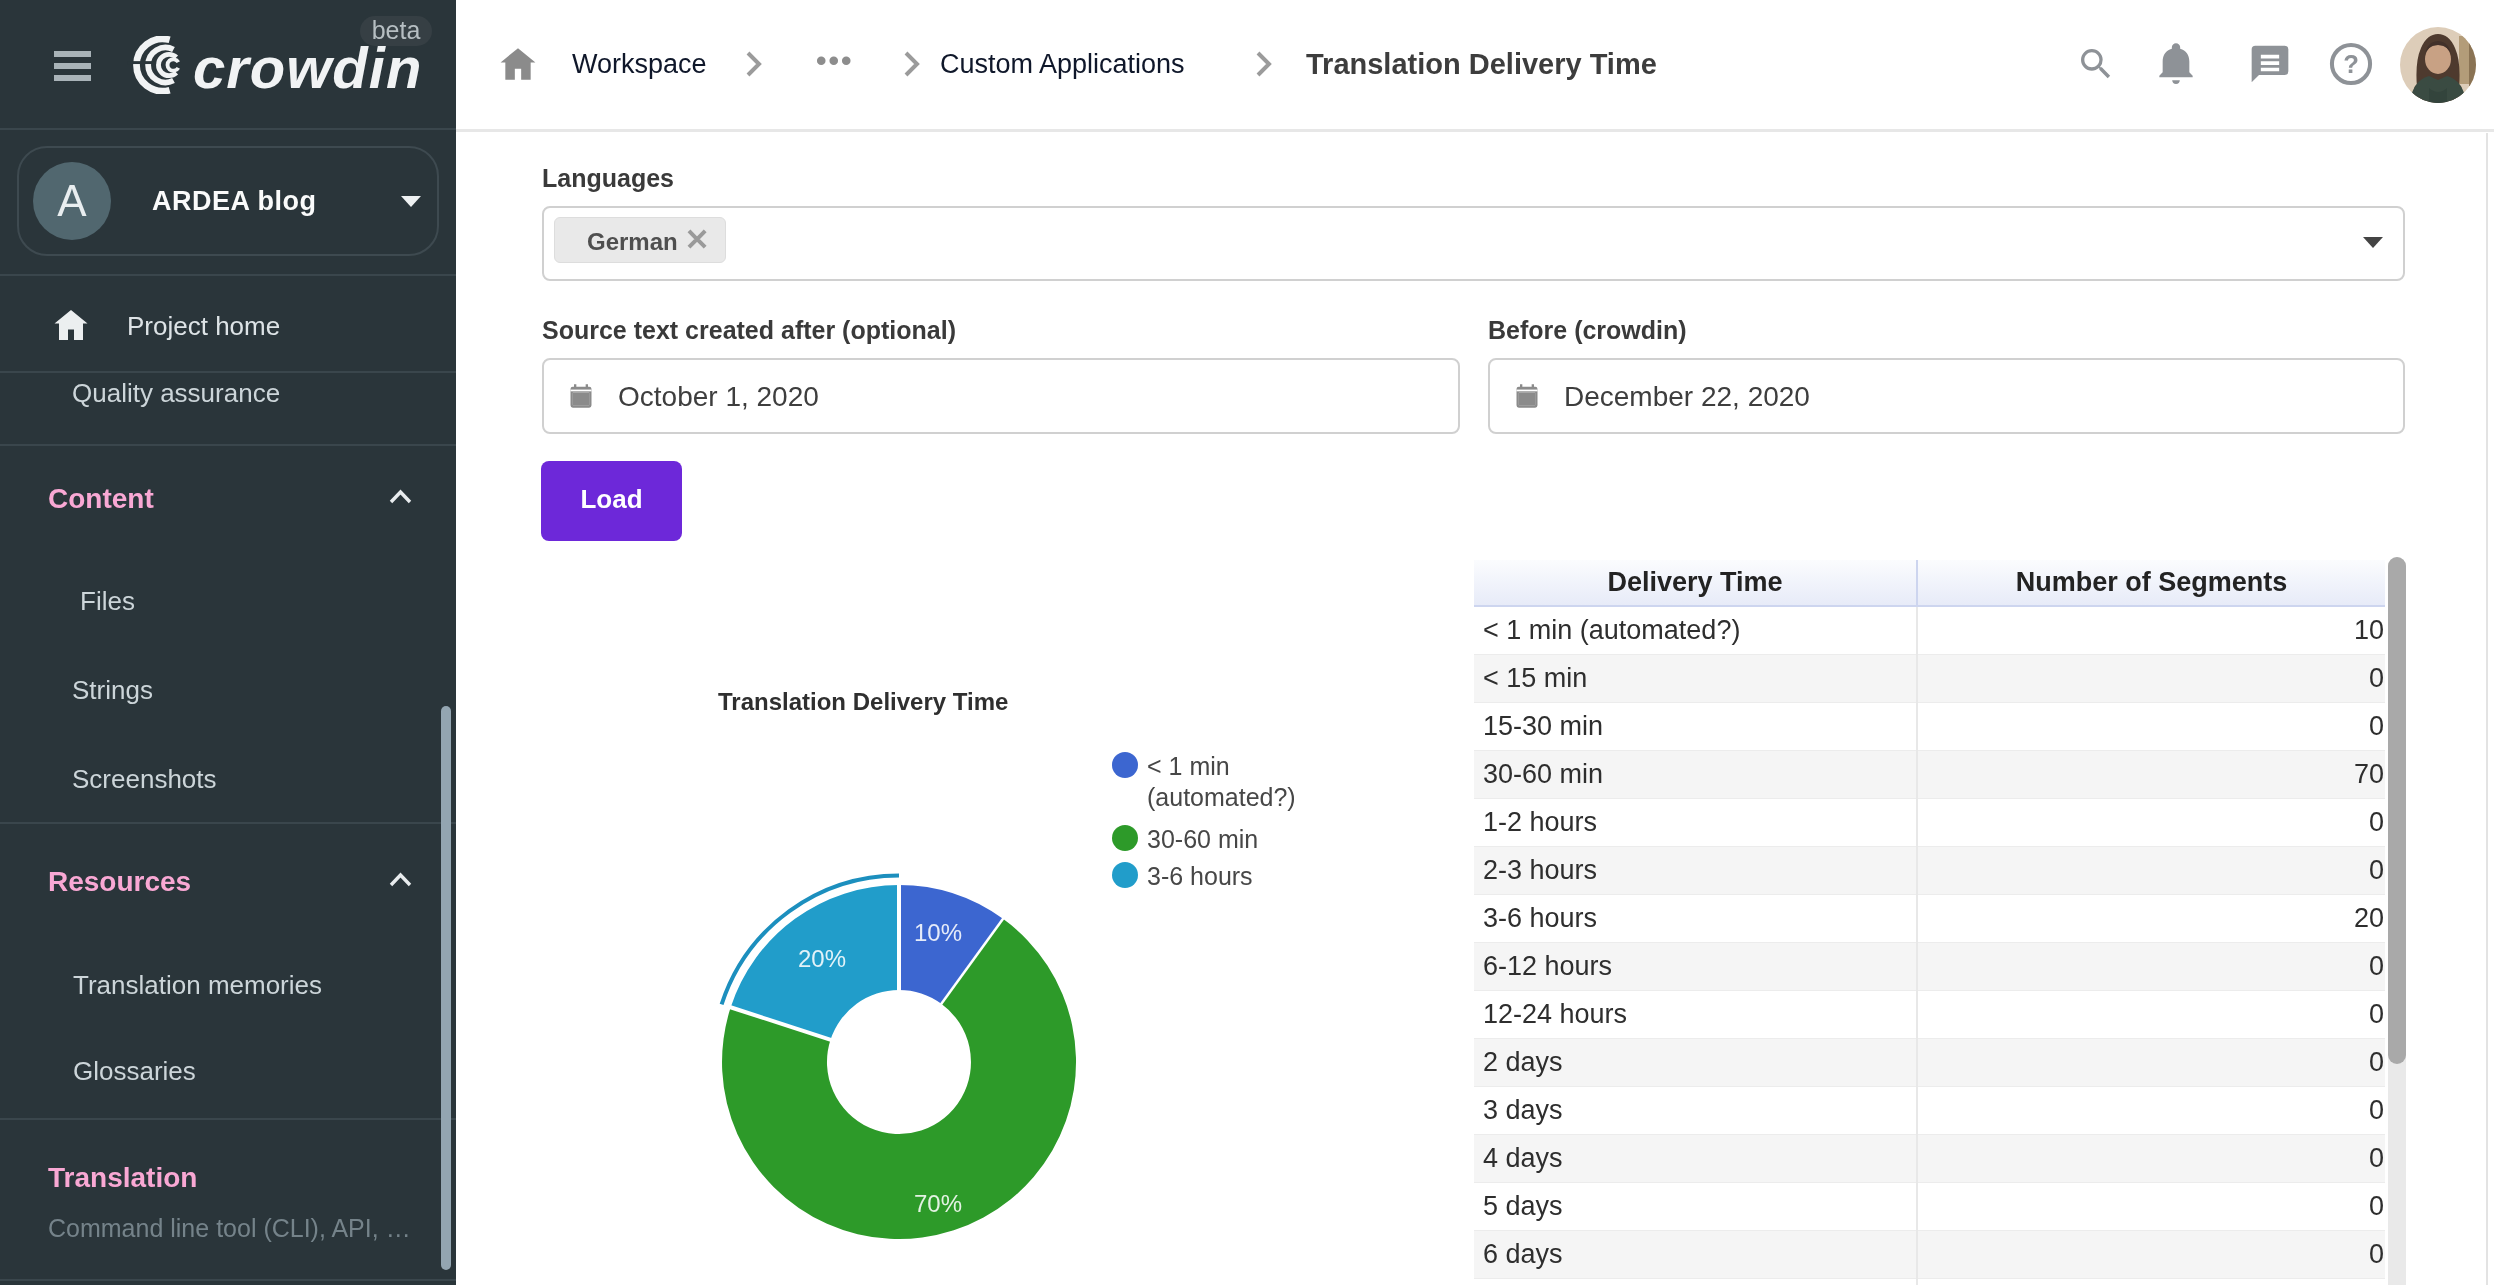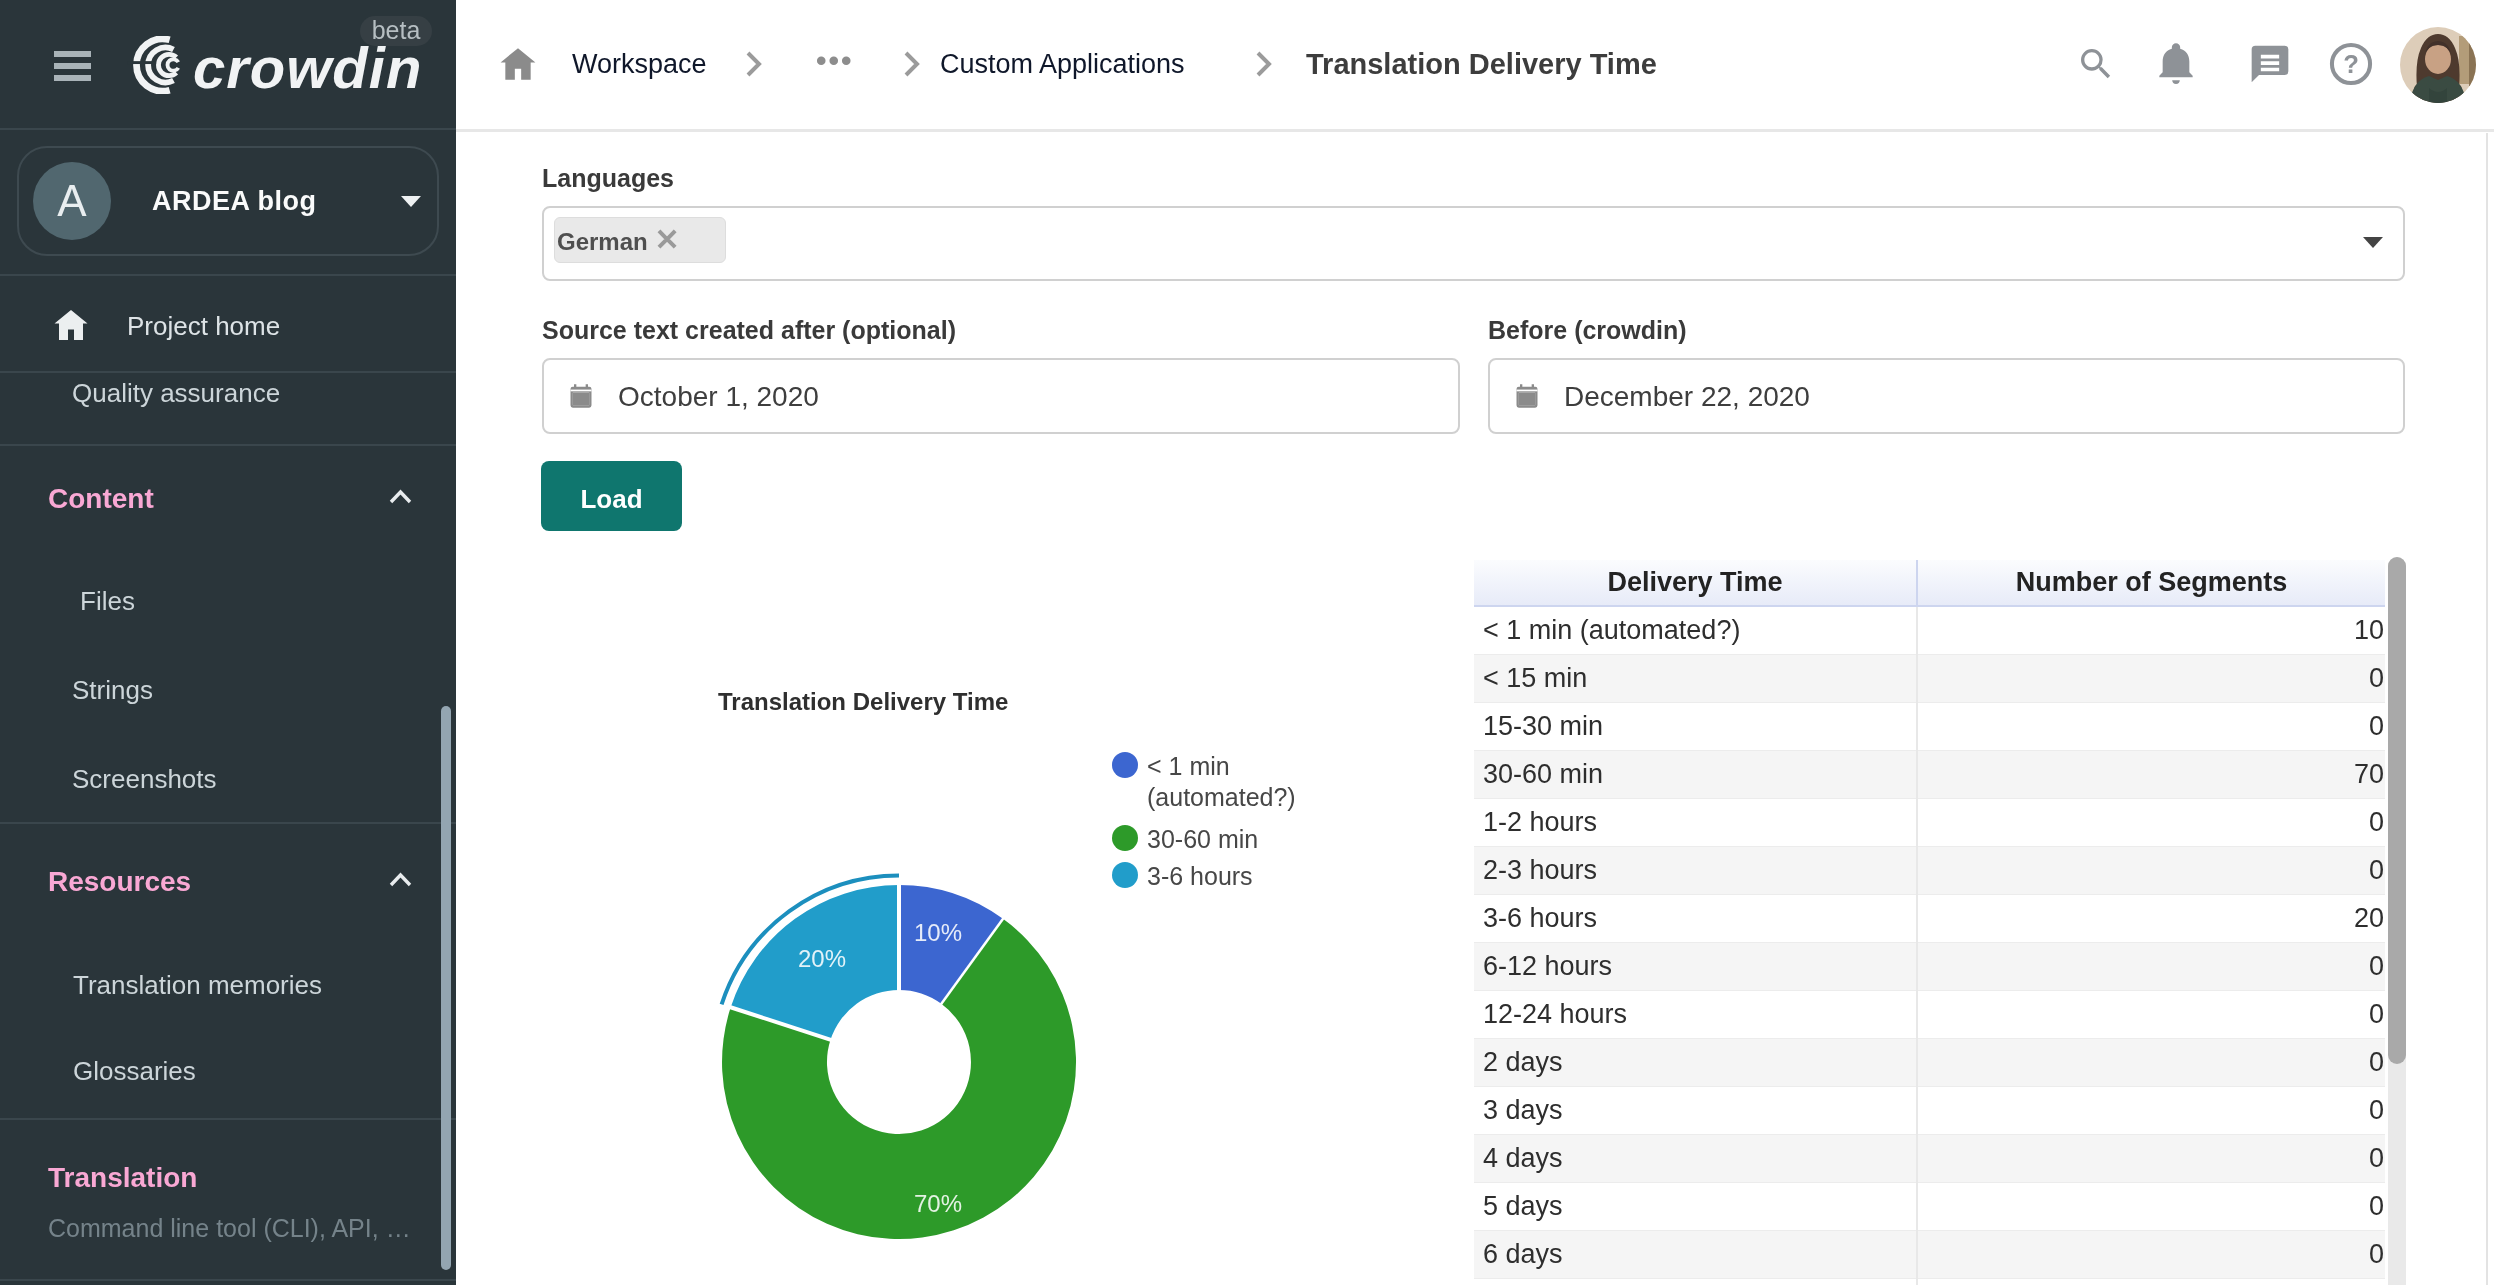--- a/index.html
+++ b/index.html
@@ -23,22 +23,22 @@
 
   
   #header { position:absolute; left:456px; top:0; width:2038px; height:132px; background:#fff; border-bottom:3px solid #e7e7e7; }
   .crumb { color:#0f172a; font-size:27px; }
   .crumb-dark { color:#3d3d3d; font-size:29px; font-weight:bold; }
 
   
   .label { position:absolute; color:#3a3a3a; font-size:25px; font-weight:bold; }
   .inputbox { position:absolute; border:2px solid #d0d0d0; border-radius:8px; background:#fff; }
   #tag { position:absolute; left:554px; top:217px; width:172px; height:46px; background:#e9e9e9; border:1px solid #ddd;
-     border-radius:6px; color:#4f4f4f; font-size:24px; font-weight:bold; line-height:44px; text-align:left; padding-left:2px;}
-  #loadbtn { position:absolute; left:541px; top:461px; width:141px; height:70px; background:#0f766e; border-radius:8px;
+     border-radius:6px; color:#4f4f4f; font-size:24px; font-weight:bold; line-height:44px; text-align:left; padding-left:32px;}
+  #loadbtn { position:absolute; left:541px; top:461px; width:141px; height:80px; background:#6d28d9; border-radius:8px;
      color:#fff; font-size:26px; font-weight:bold; text-align:center; line-height:76px; }
   .datetext { position:absolute; color:#3e3e3e; font-size:28px; }
 
   
   #gtable { position:absolute; left:1474px; top:560px; width:911px; }
   #gtable table { border-collapse:collapse; width:911px; table-layout:fixed; font-size:27px; color:#2e2e2e; }
   #gtable th { height:46px; font-weight:bold; text-align:center; color:#232323;
      background:linear-gradient(#fbfcfe,#e7ebf8); border-bottom:2px solid #cdd5ef; }
   #gtable td { height:48px; border-bottom:1px solid #ececec; }
   #gtable td.c1 { width:443px; text-align:left; border-right:2px solid #e8e8e8; padding-left:9px; }

